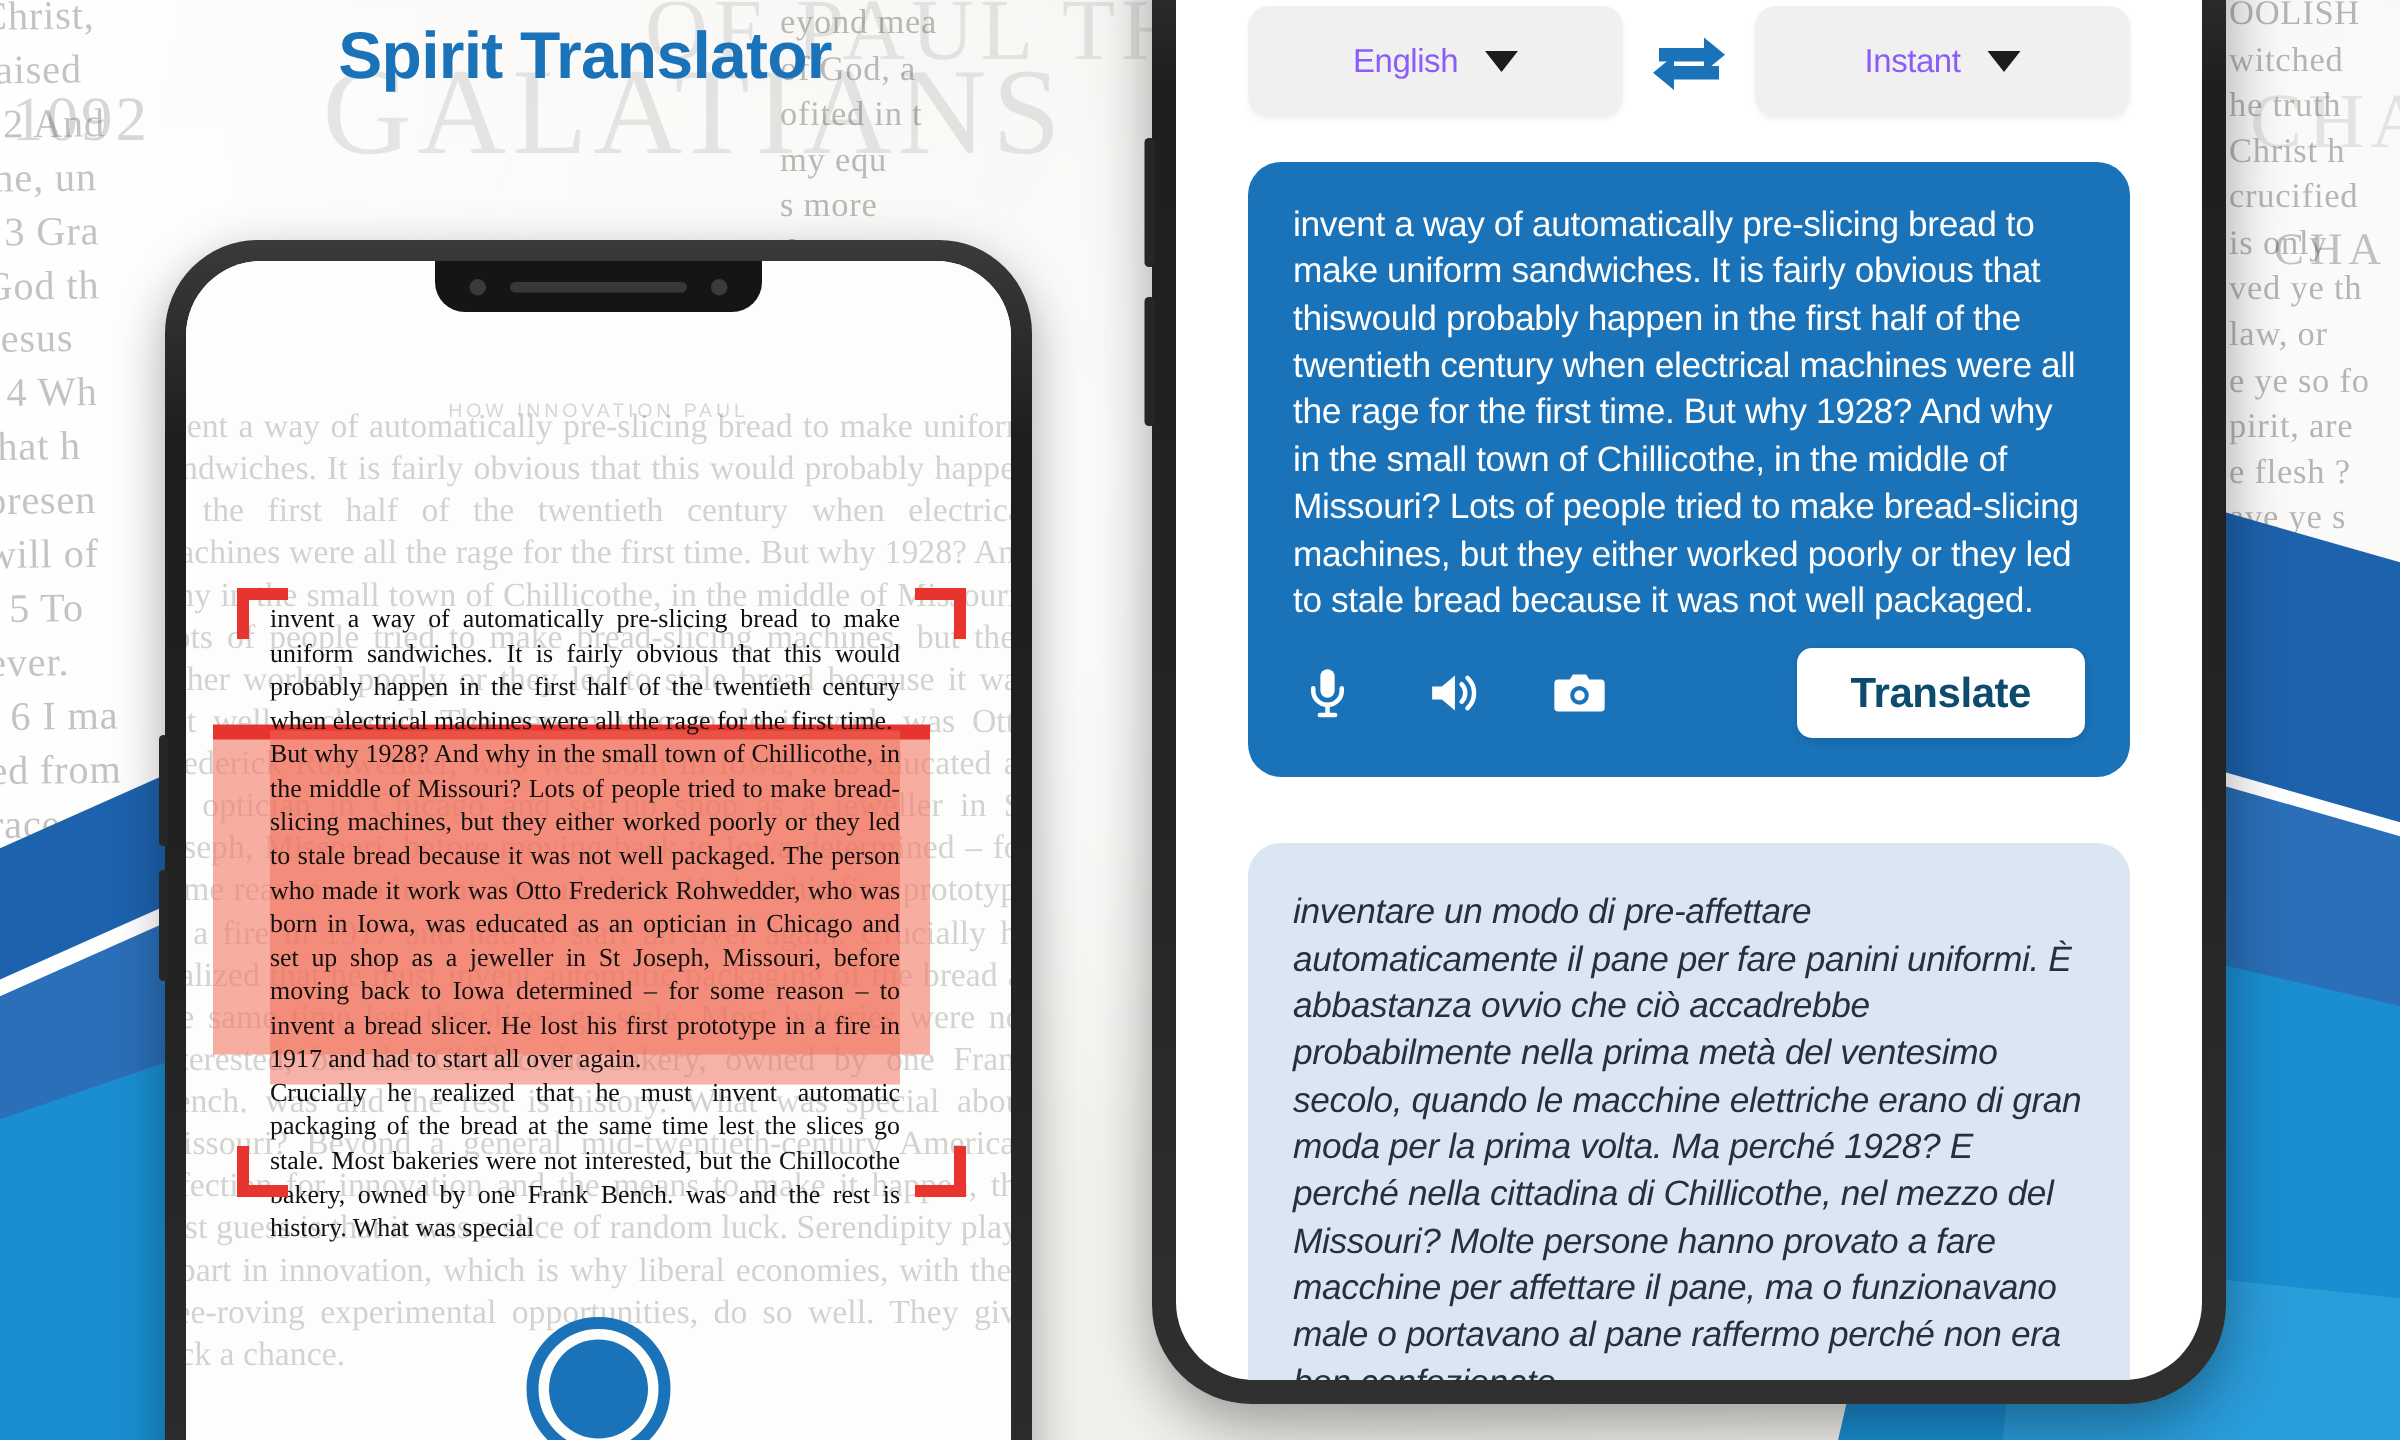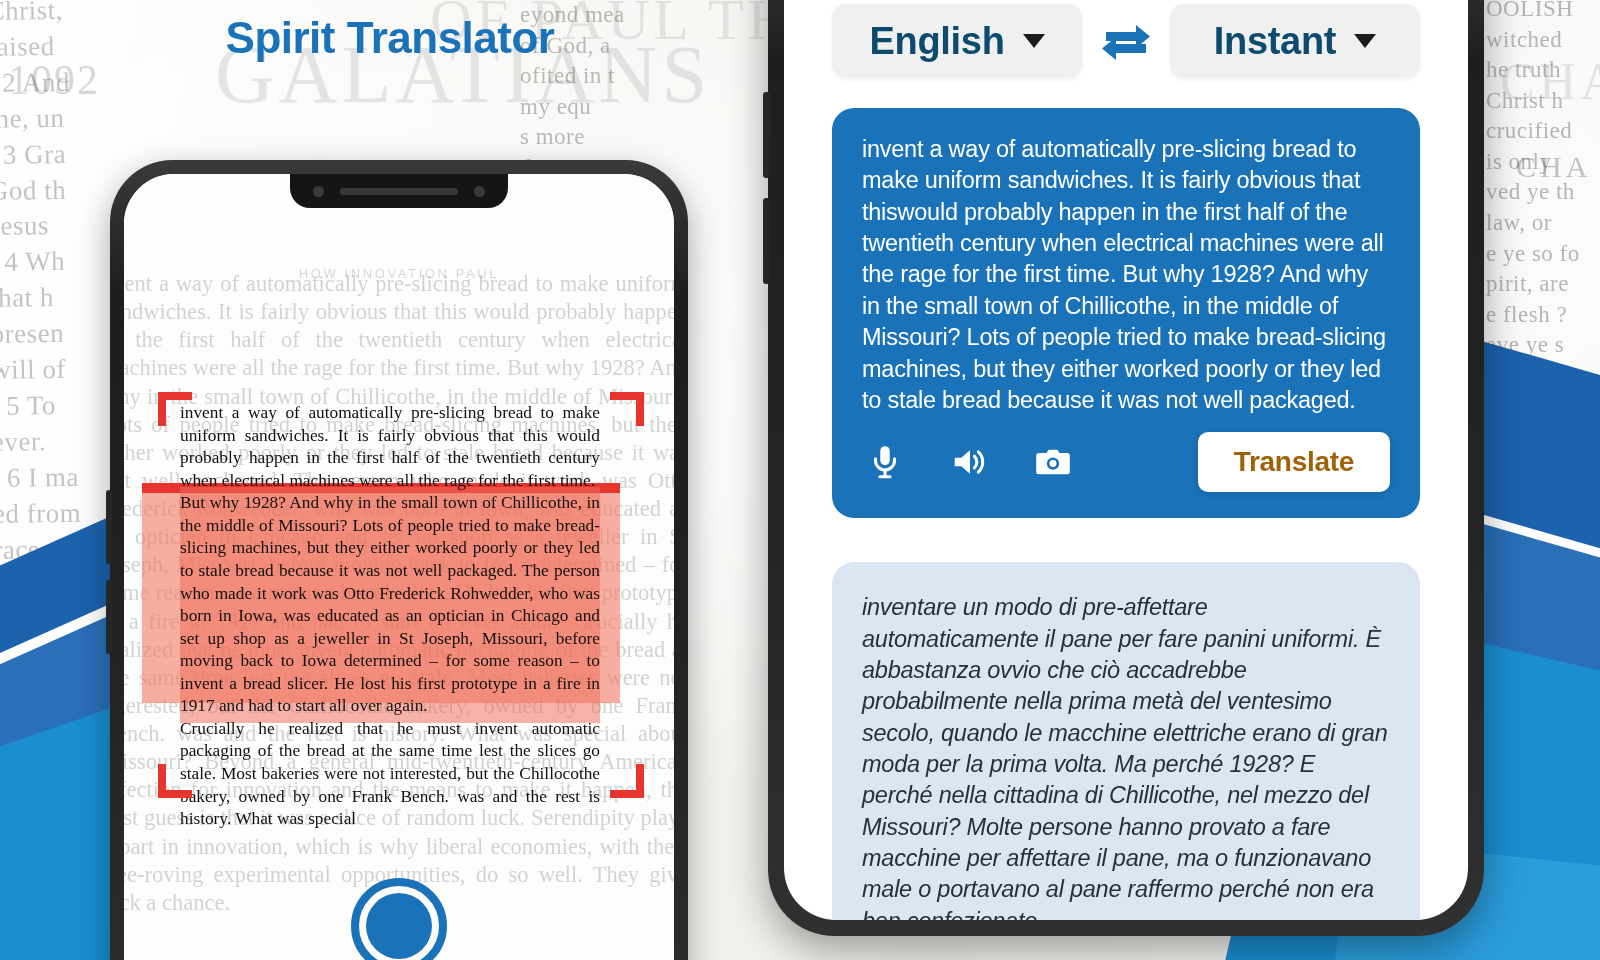--- a/index.html
+++ b/index.html
@@ -284,21 +284,21 @@
     margin-bottom:30px;
   }
   .lang-pill{
     width:250px; height:74px;
     background:#f0f0f0;
     border-radius:14px;
     display:flex; align-items:center; justify-content:center; gap:18px;
     box-shadow: 0 2px 4px rgba(0,0,0,.06);
   }
   .lang-pill .label{
-    font-size:38px; font-weight:bold; color:#0c4a6e; letter-spacing:-0.3px;
+    font-size:22px; font-weight:normal; color:#8b5cf6; letter-spacing:-0.3px;
   }
   .caret{
     width:0; height:0;
     border-left:11px solid transparent;
     border-right:11px solid transparent;
     border-top:14px solid #1c1c1c;
   }
   .swap-icon{ width:60px; height:48px; }
 
   
@@ -318,21 +318,21 @@
     flex:1;
   }
   .actions{
     display:flex; align-items:center; gap:46px;
     padding: 16px 0 26px 4px;
   }
   .act-icon{ width:38px; height:38px; cursor:pointer; }
   .translate-btn{
     margin-left:auto;
     background:#ffffff;
-    color:#a16207;
+    color:#0c4a6e;
     font-size:28px; font-weight:bold;
     border:none;
     border-radius:10px;
     padding:14px 36px;
     letter-spacing:-0.3px;
     font-family:"Liberation Sans", sans-serif;
     box-shadow: 0 2px 6px rgba(0,0,0,.12);
   }
 
   

